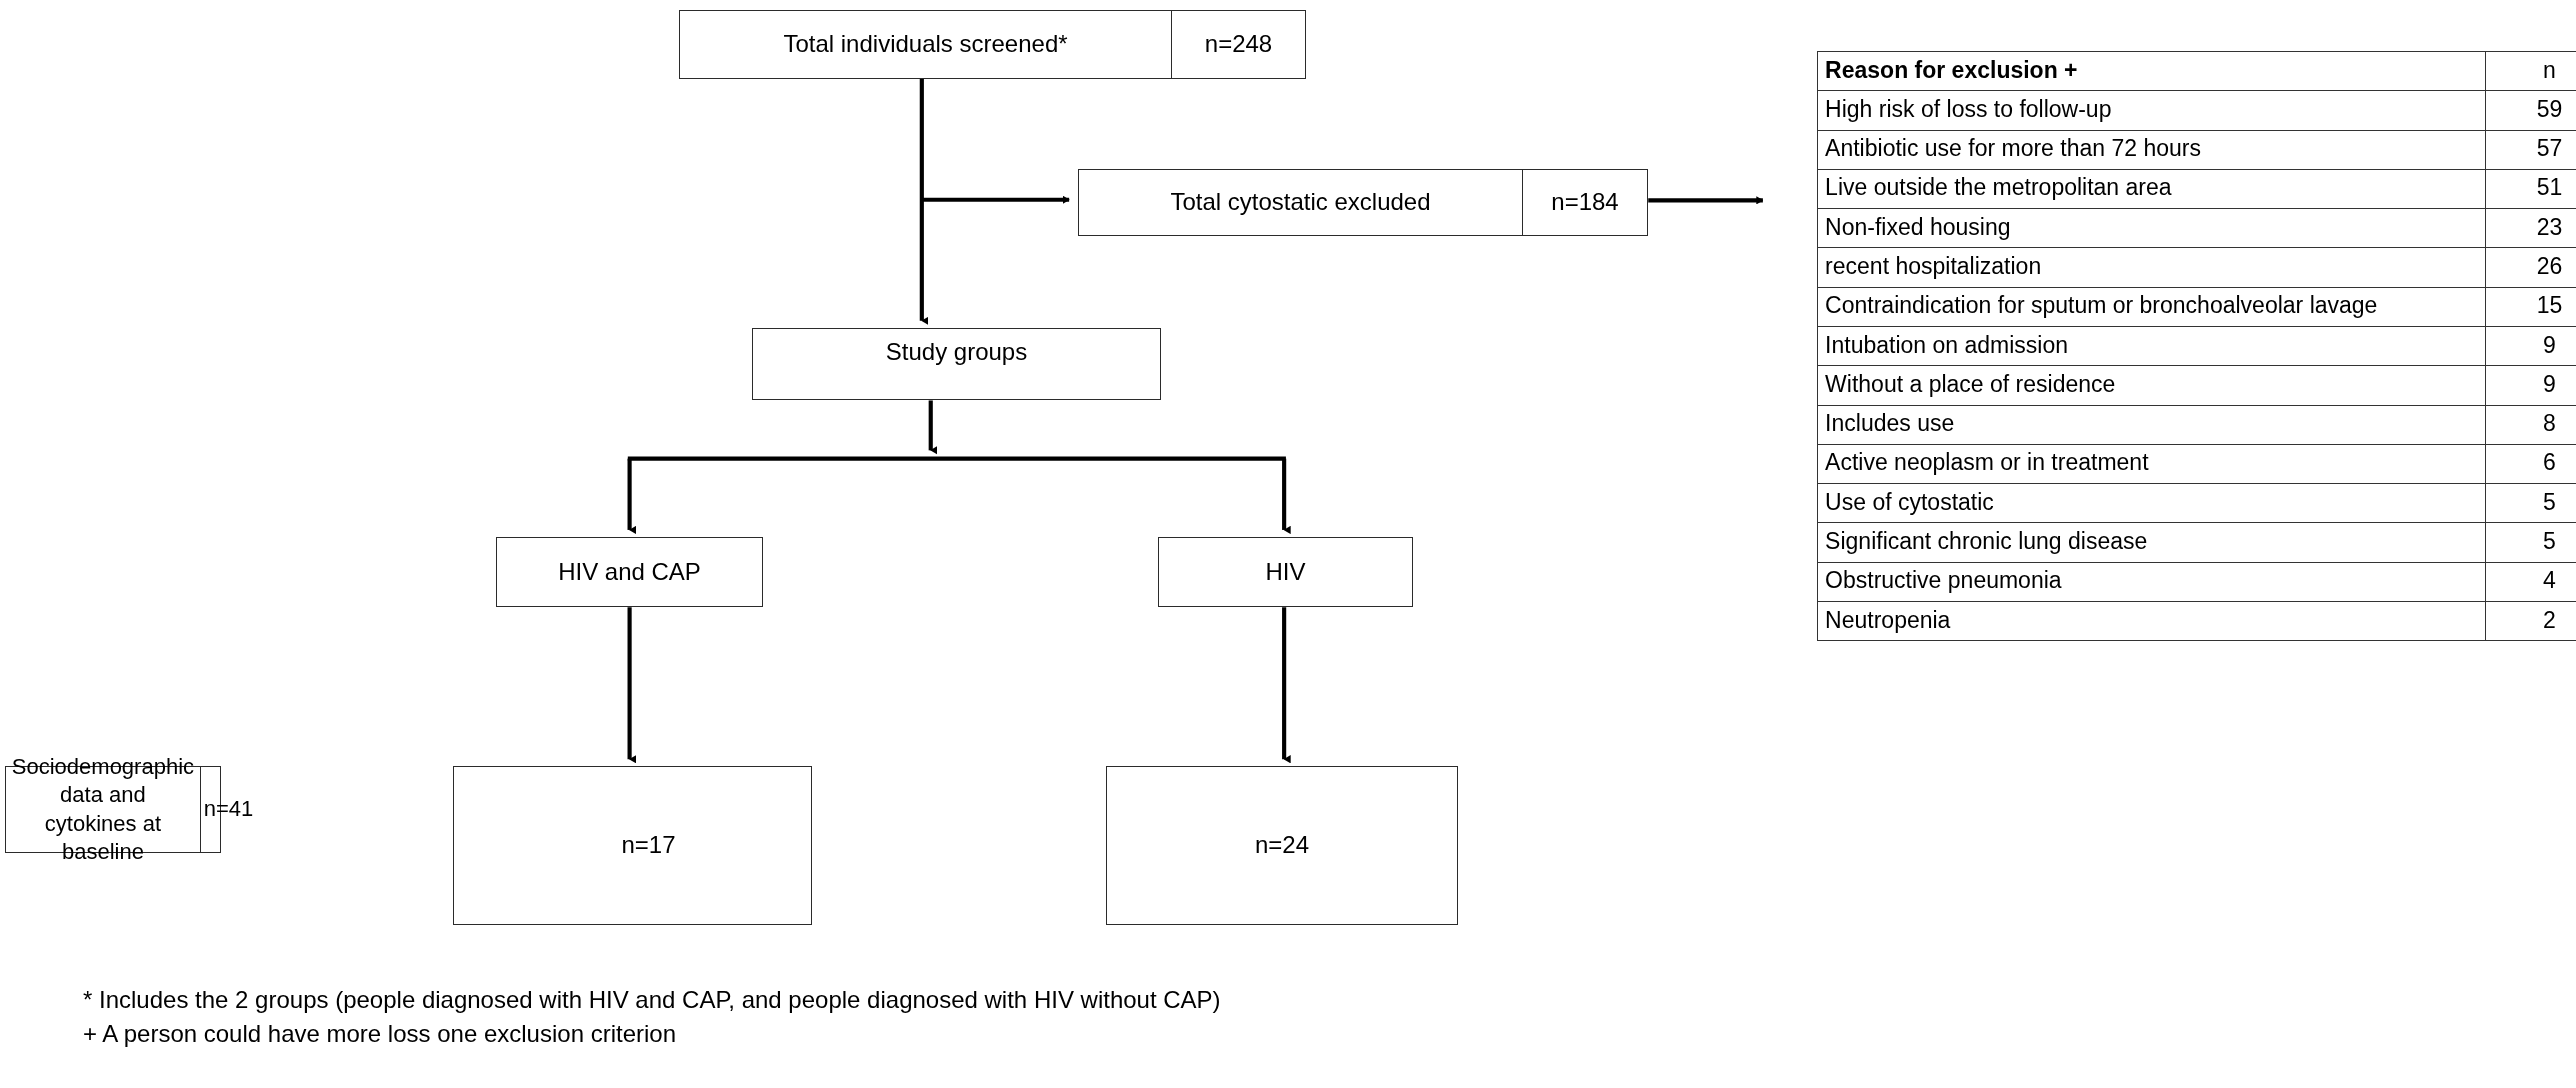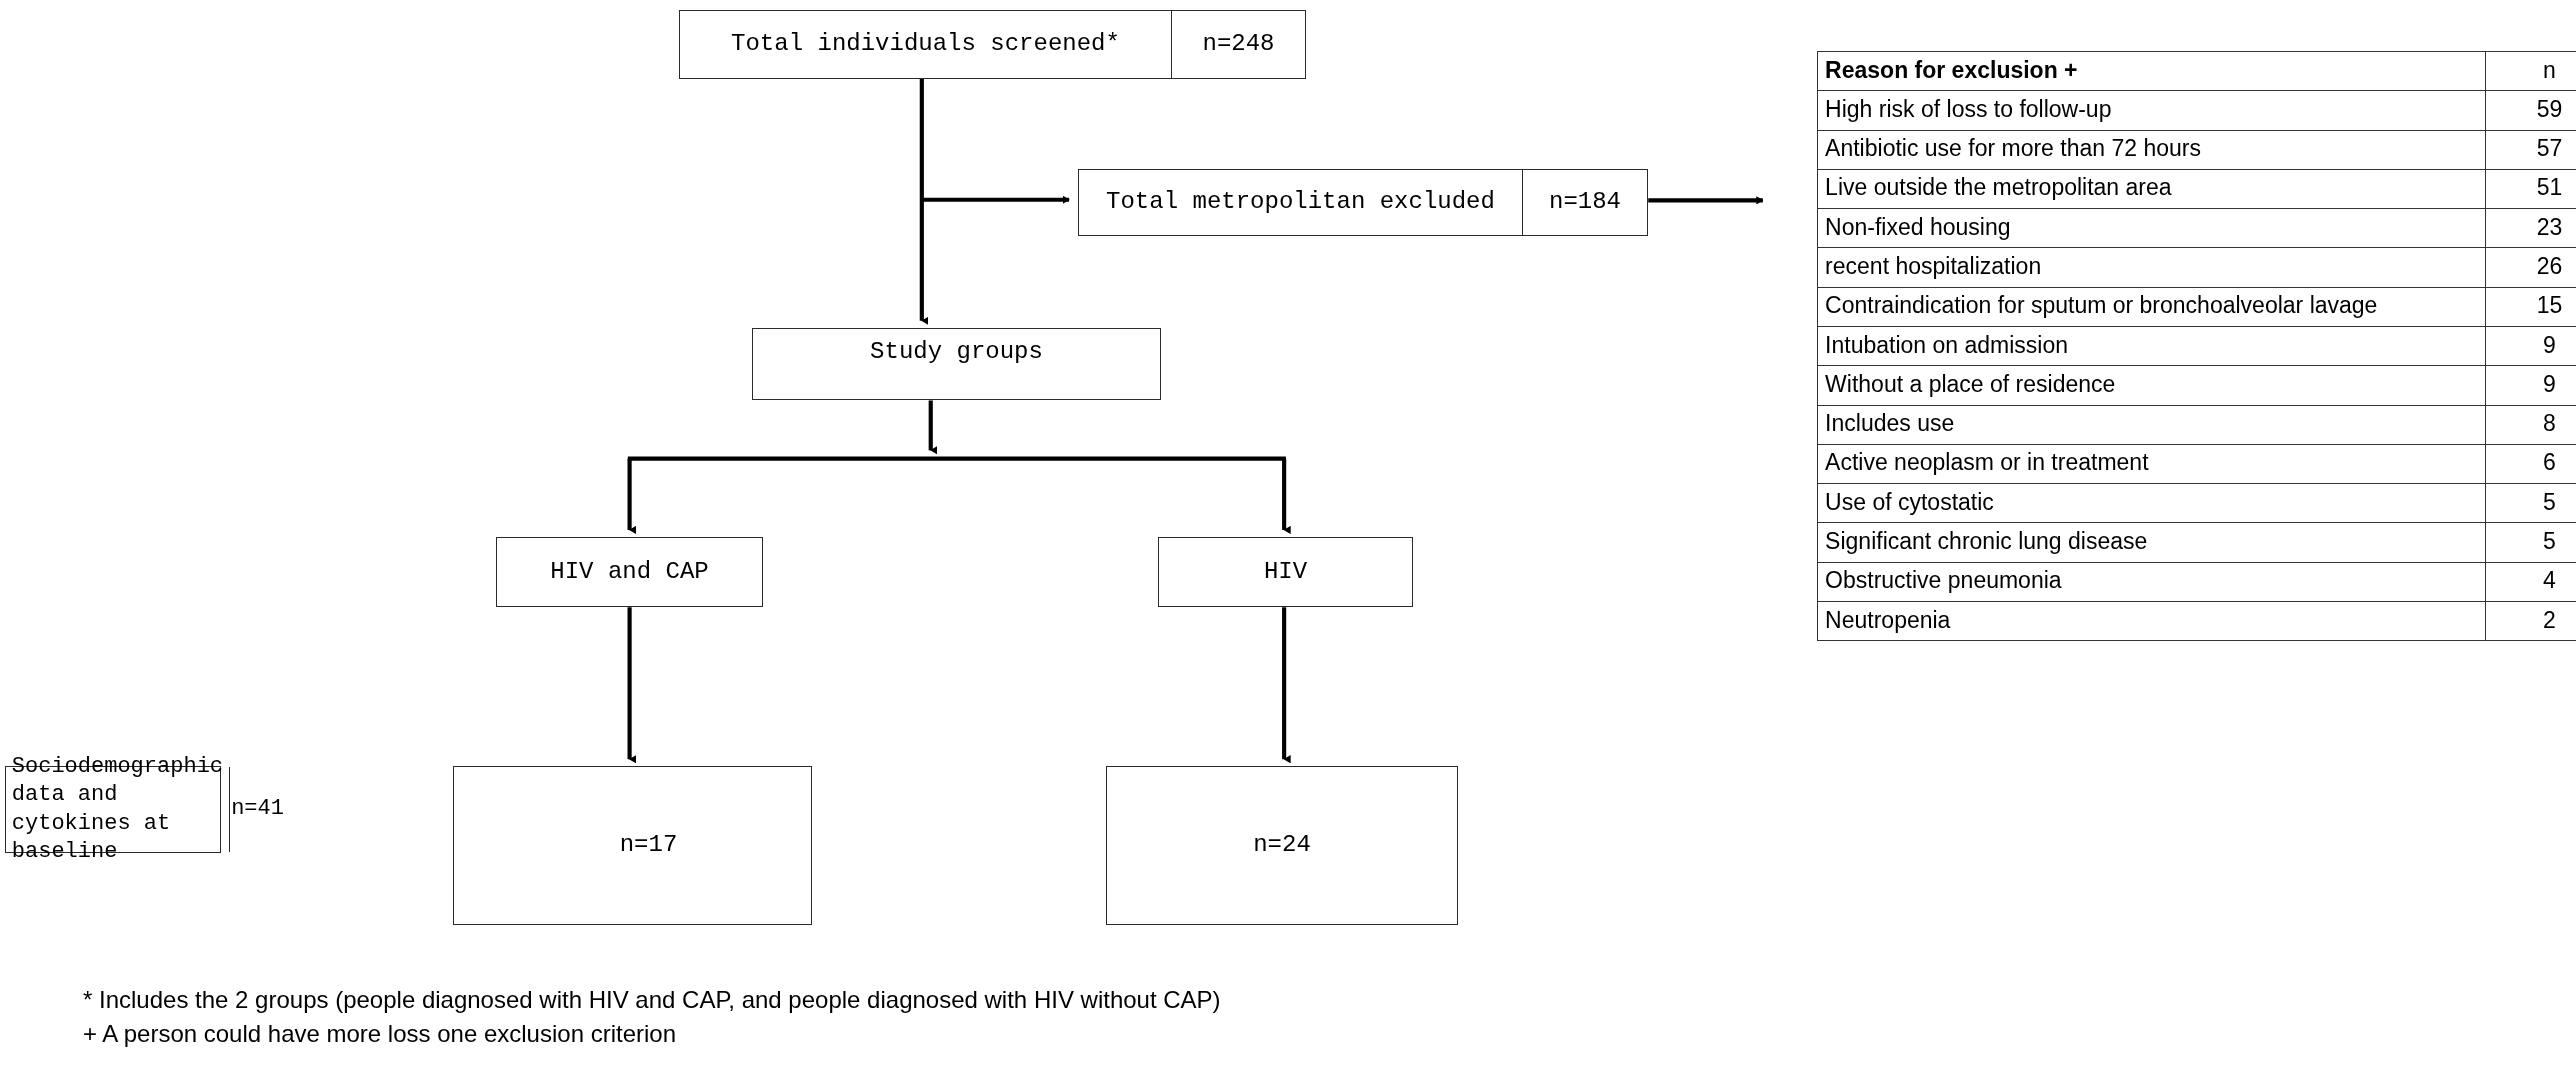--- a/index.html
+++ b/index.html
@@ -27,24 +27,23 @@
     display: flex;
     align-items: stretch;
   }
   .box .cell {
     display: flex;
     align-items: center;
     justify-content: center;
     box-sizing: border-box;
     font-size: 24px;
     line-height: 1.28;
-    text-align: left;
+    text-align: center;
     padding: 2.4px 6px;
     white-space: pre-line;
-    font-family: Liberation Mono, monospace;
   }
   .box .cell.label-cell {
     flex: 1 1 auto;
   }
   .box .cell.n-cell {
     border-left: 1.8px solid #2b2b2b;
     flex: 0 0 auto;
   }
 
   
@@ -146,21 +145,21 @@
 
     <line x1="2162" y1="1022" x2="2162" y2="1278" stroke="#000000" stroke-width="7" marker-end="url(#arrow-down)"></line>
   </svg>
 
   <div class="box" id="box-screened">
     <div class="cell label-cell">Total individuals screened*</div>
     <div class="cell n-cell">n=248</div>
   </div>
 
   <div class="box" id="box-excluded">
-    <div class="cell label-cell">Total metropolitan excluded</div>
+    <div class="cell label-cell">Total cytostatic excluded</div>
     <div class="cell n-cell">n=184</div>
   </div>
 
   <div class="box" id="box-study-groups">
     <div class="cell label-cell" style="align-items:flex-start; padding-top:8.3px;">Study groups</div>
   </div>
 
   <div class="box" id="box-hiv-cap">
     <div class="cell label-cell">HIV and CAP</div>
   </div>

